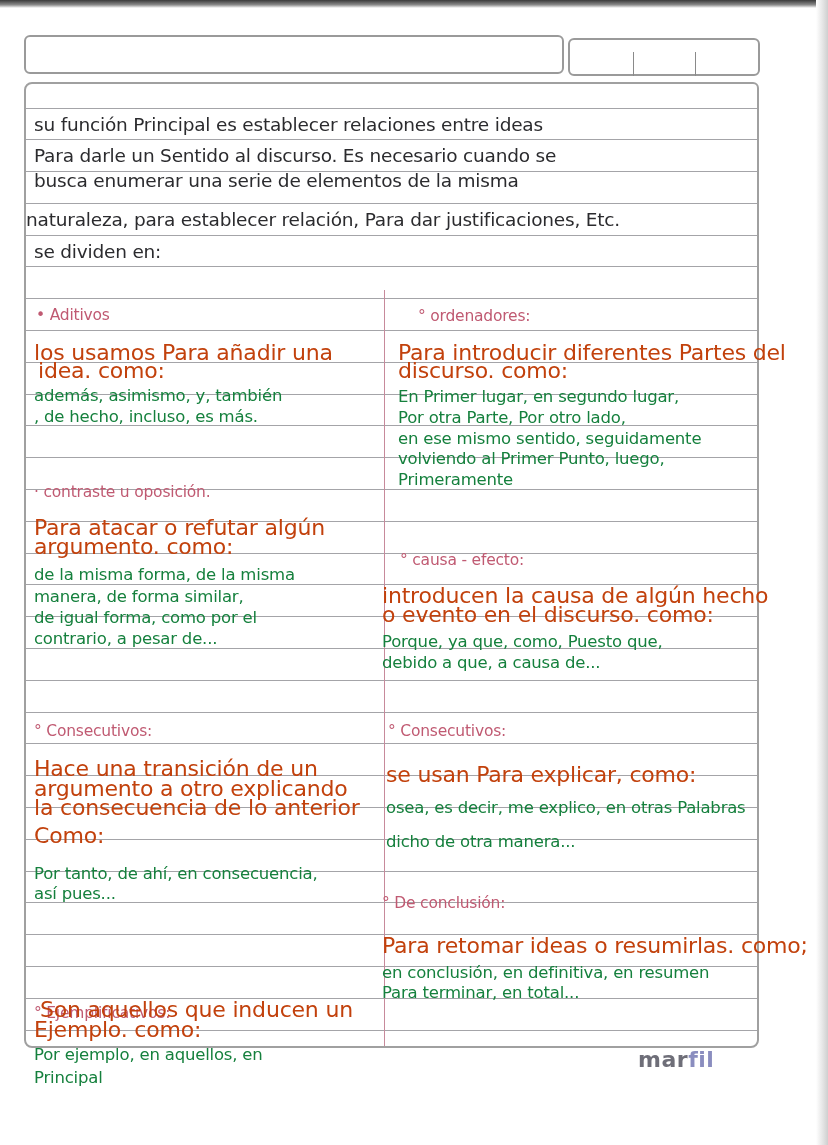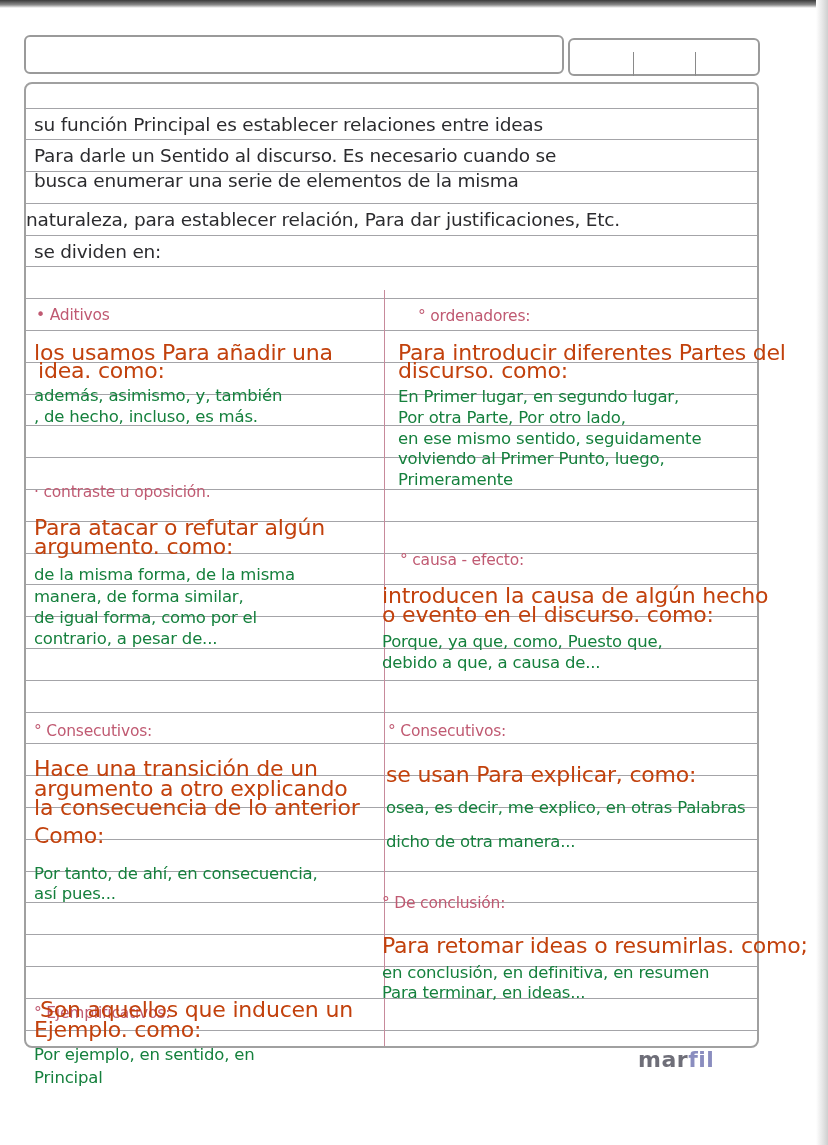--- a/index.html
+++ b/index.html
@@ -122,21 +122,21 @@
 <div class="hw black" style="left:34px; top:758px">Hace una transición de un</div>
 <div class="hw black" style="left:34px; top:778px">argumento a otro explicando</div>
 <div class="hw black" style="left:34px; top:797px">la consecuencia de lo anterior</div>
 <div class="hw black" style="left:34px; top:825px">Como:</div>
 <div class="hw blue" style="left:34px; top:866px">Por tanto, de ahí, en consecuencia,</div>
 <div class="hw blue" style="left:34px; top:886px">así pues...</div>
 
 <div class="hw pink" style="left:34px; top:1006px">° Ejemplificativos:</div>
 <div class="hw black" style="left:40px; top:999px">Son aquellos que inducen un</div>
 <div class="hw black" style="left:34px; top:1019px">Ejemplo. como:</div>
-<div class="hw blue" style="left:34px; top:1047px">Por ejemplo, en sentido, en</div>
+<div class="hw blue" style="left:34px; top:1047px">Por ejemplo, en aquellos, en</div>
 <div class="hw blue" style="left:34px; top:1070px">Principal</div>
 
 <div class="hw pink" style="left:418px; top:309px">° ordenadores:</div>
 <div class="hw black" style="left:398px; top:342px">Para introducir diferentes Partes del</div>
 <div class="hw black" style="left:398px; top:360px">discurso. como:</div>
 <div class="hw blue" style="left:398px; top:389px">En Primer lugar, en segundo lugar,</div>
 <div class="hw blue" style="left:398px; top:410px">Por otra Parte, Por otro lado,</div>
 <div class="hw blue" style="left:398px; top:431px">en ese mismo sentido, seguidamente</div>
 <div class="hw blue" style="left:398px; top:451px">volviendo al Primer Punto, luego,</div>
 <div class="hw blue" style="left:398px; top:472px">Primeramente</div>
@@ -148,15 +148,15 @@
 <div class="hw blue" style="left:382px; top:655px">debido a que, a causa de...</div>
 
 <div class="hw pink" style="left:388px; top:724px">° Consecutivos:</div>
 <div class="hw black" style="left:386px; top:764px">se usan Para explicar, como:</div>
 <div class="hw blue" style="left:386px; top:800px">osea, es decir, me explico, en otras Palabras</div>
 <div class="hw blue" style="left:386px; top:834px">dicho de otra manera...</div>
 
 <div class="hw pink" style="left:382px; top:896px">° De conclusión:</div>
 <div class="hw black" style="left:382px; top:935px">Para retomar ideas o resumirlas. como;</div>
 <div class="hw blue" style="left:382px; top:965px">en conclusión, en definitiva, en resumen</div>
-<div class="hw blue" style="left:382px; top:985px">Para terminar, en ideas...</div>
+<div class="hw blue" style="left:382px; top:985px">Para terminar, en total...</div>
 
 <div class="logo"><span>mar</span><span class="accent">fil</span></div>
 
 </body></html>

